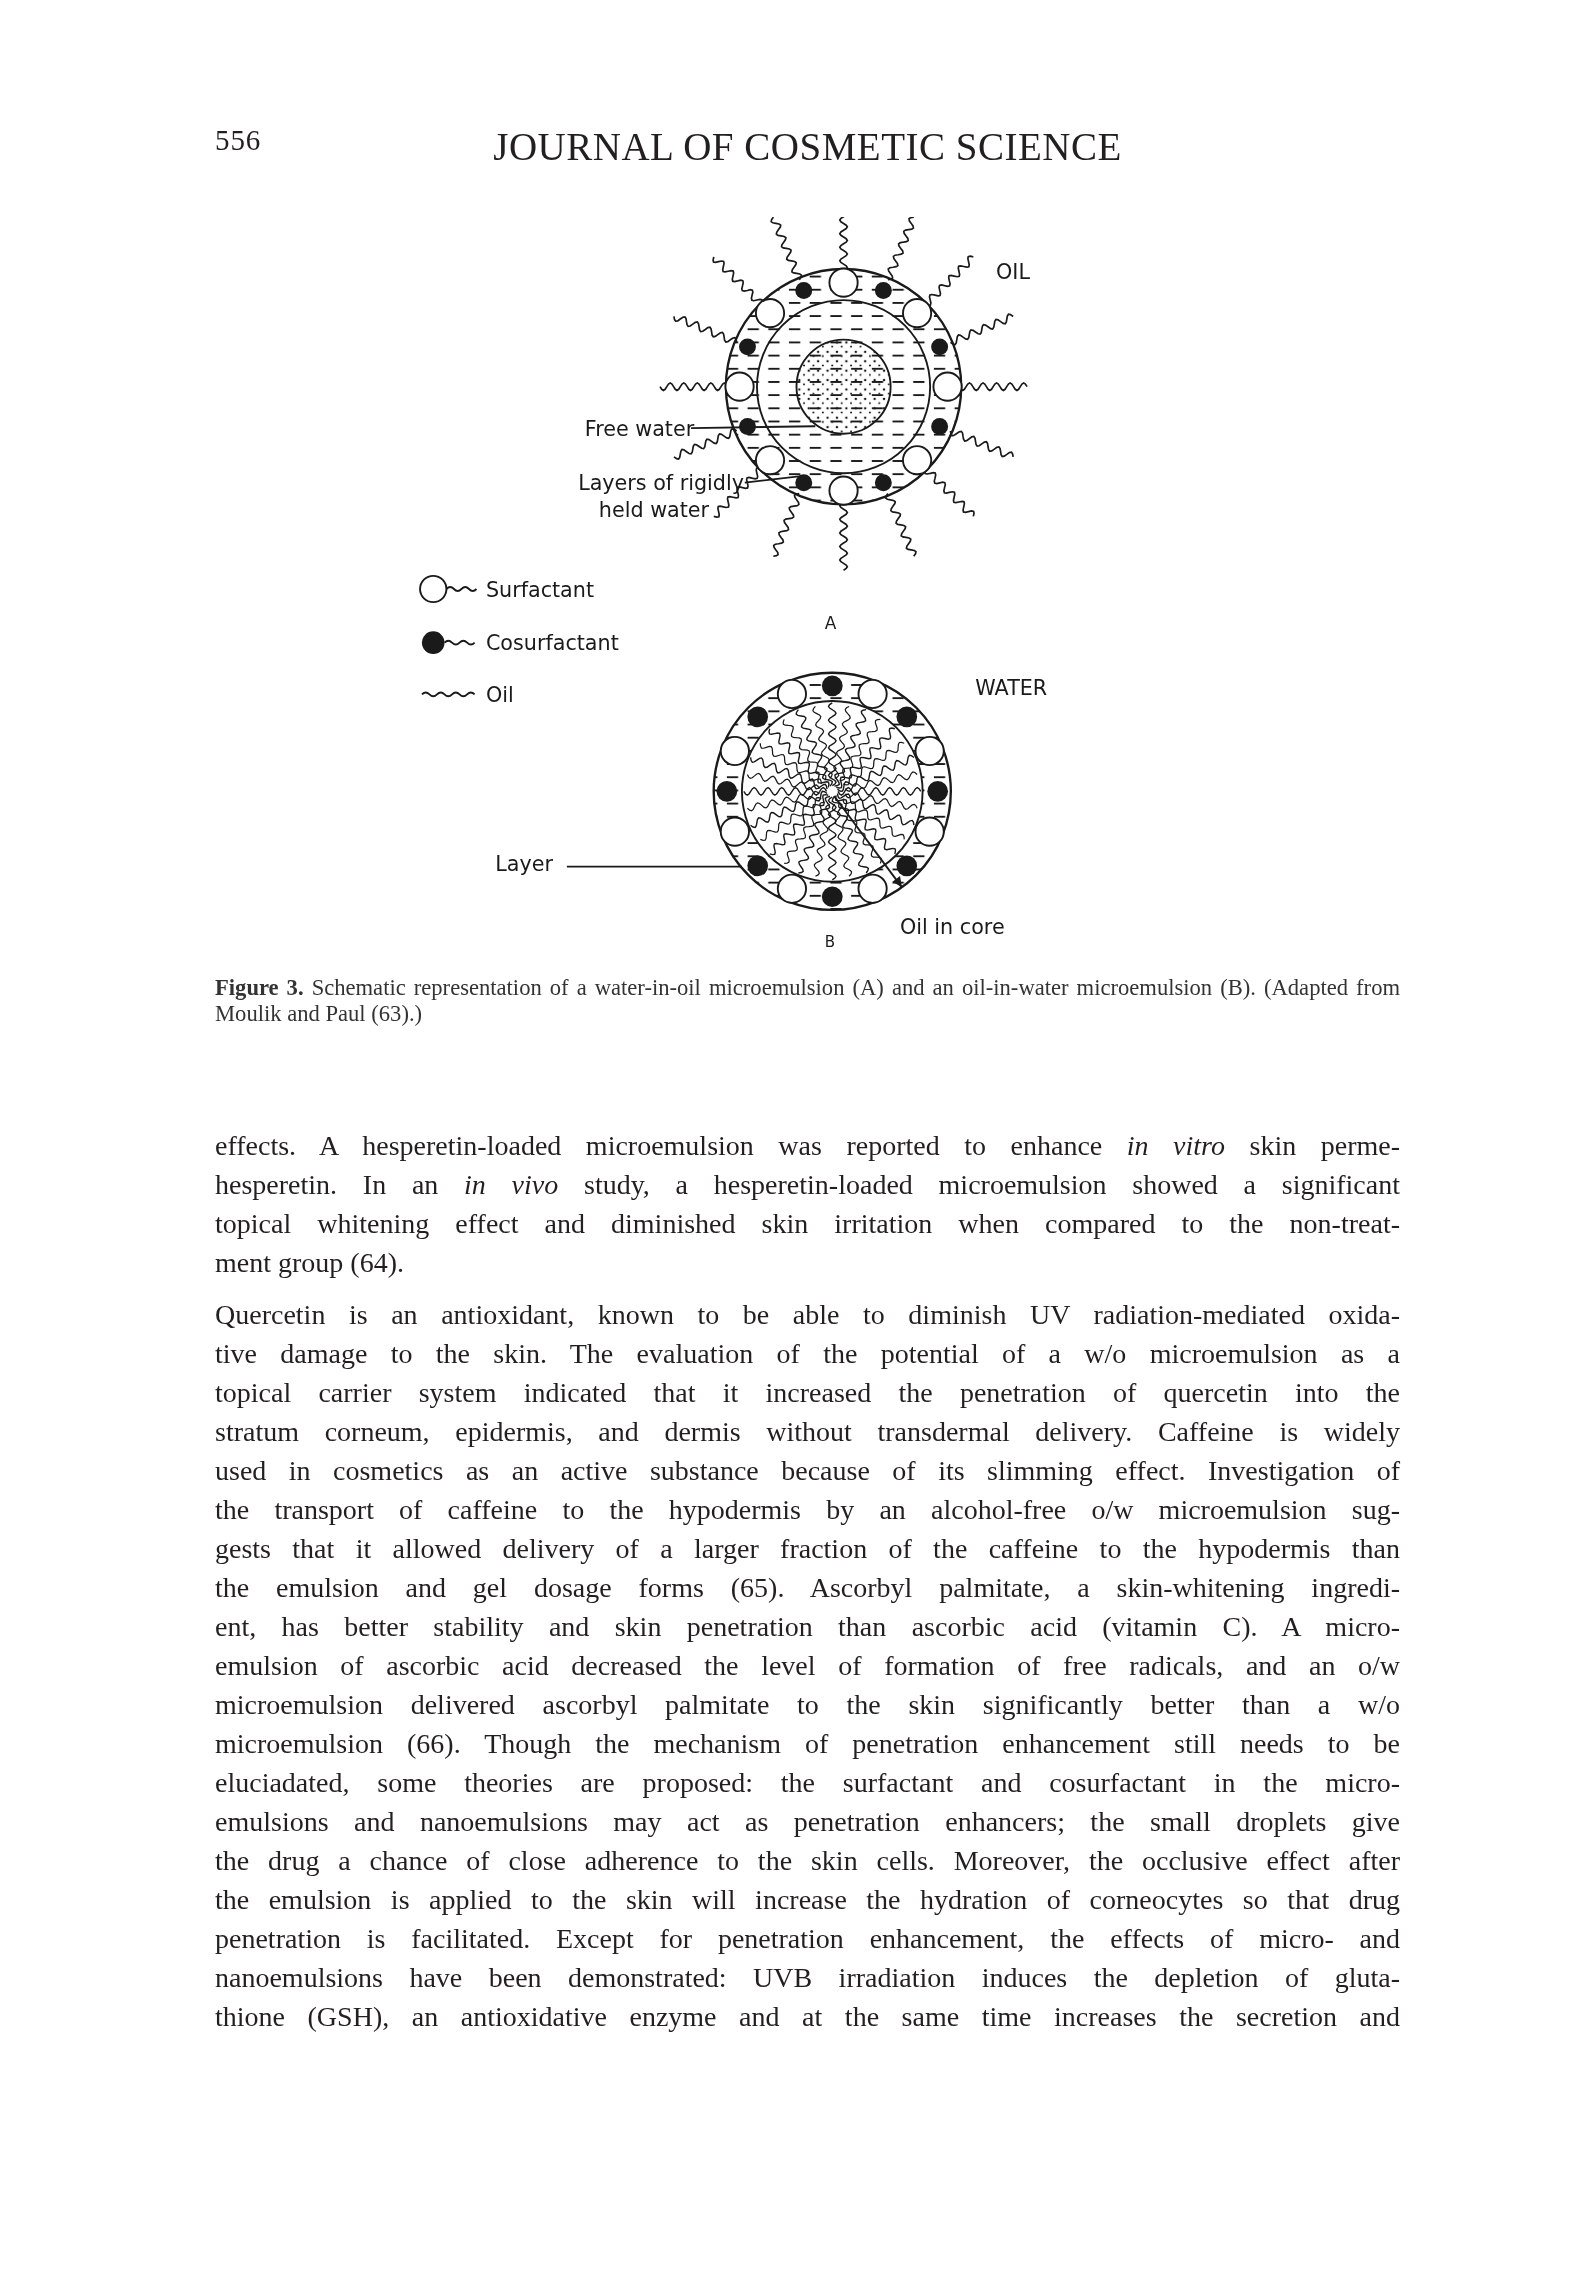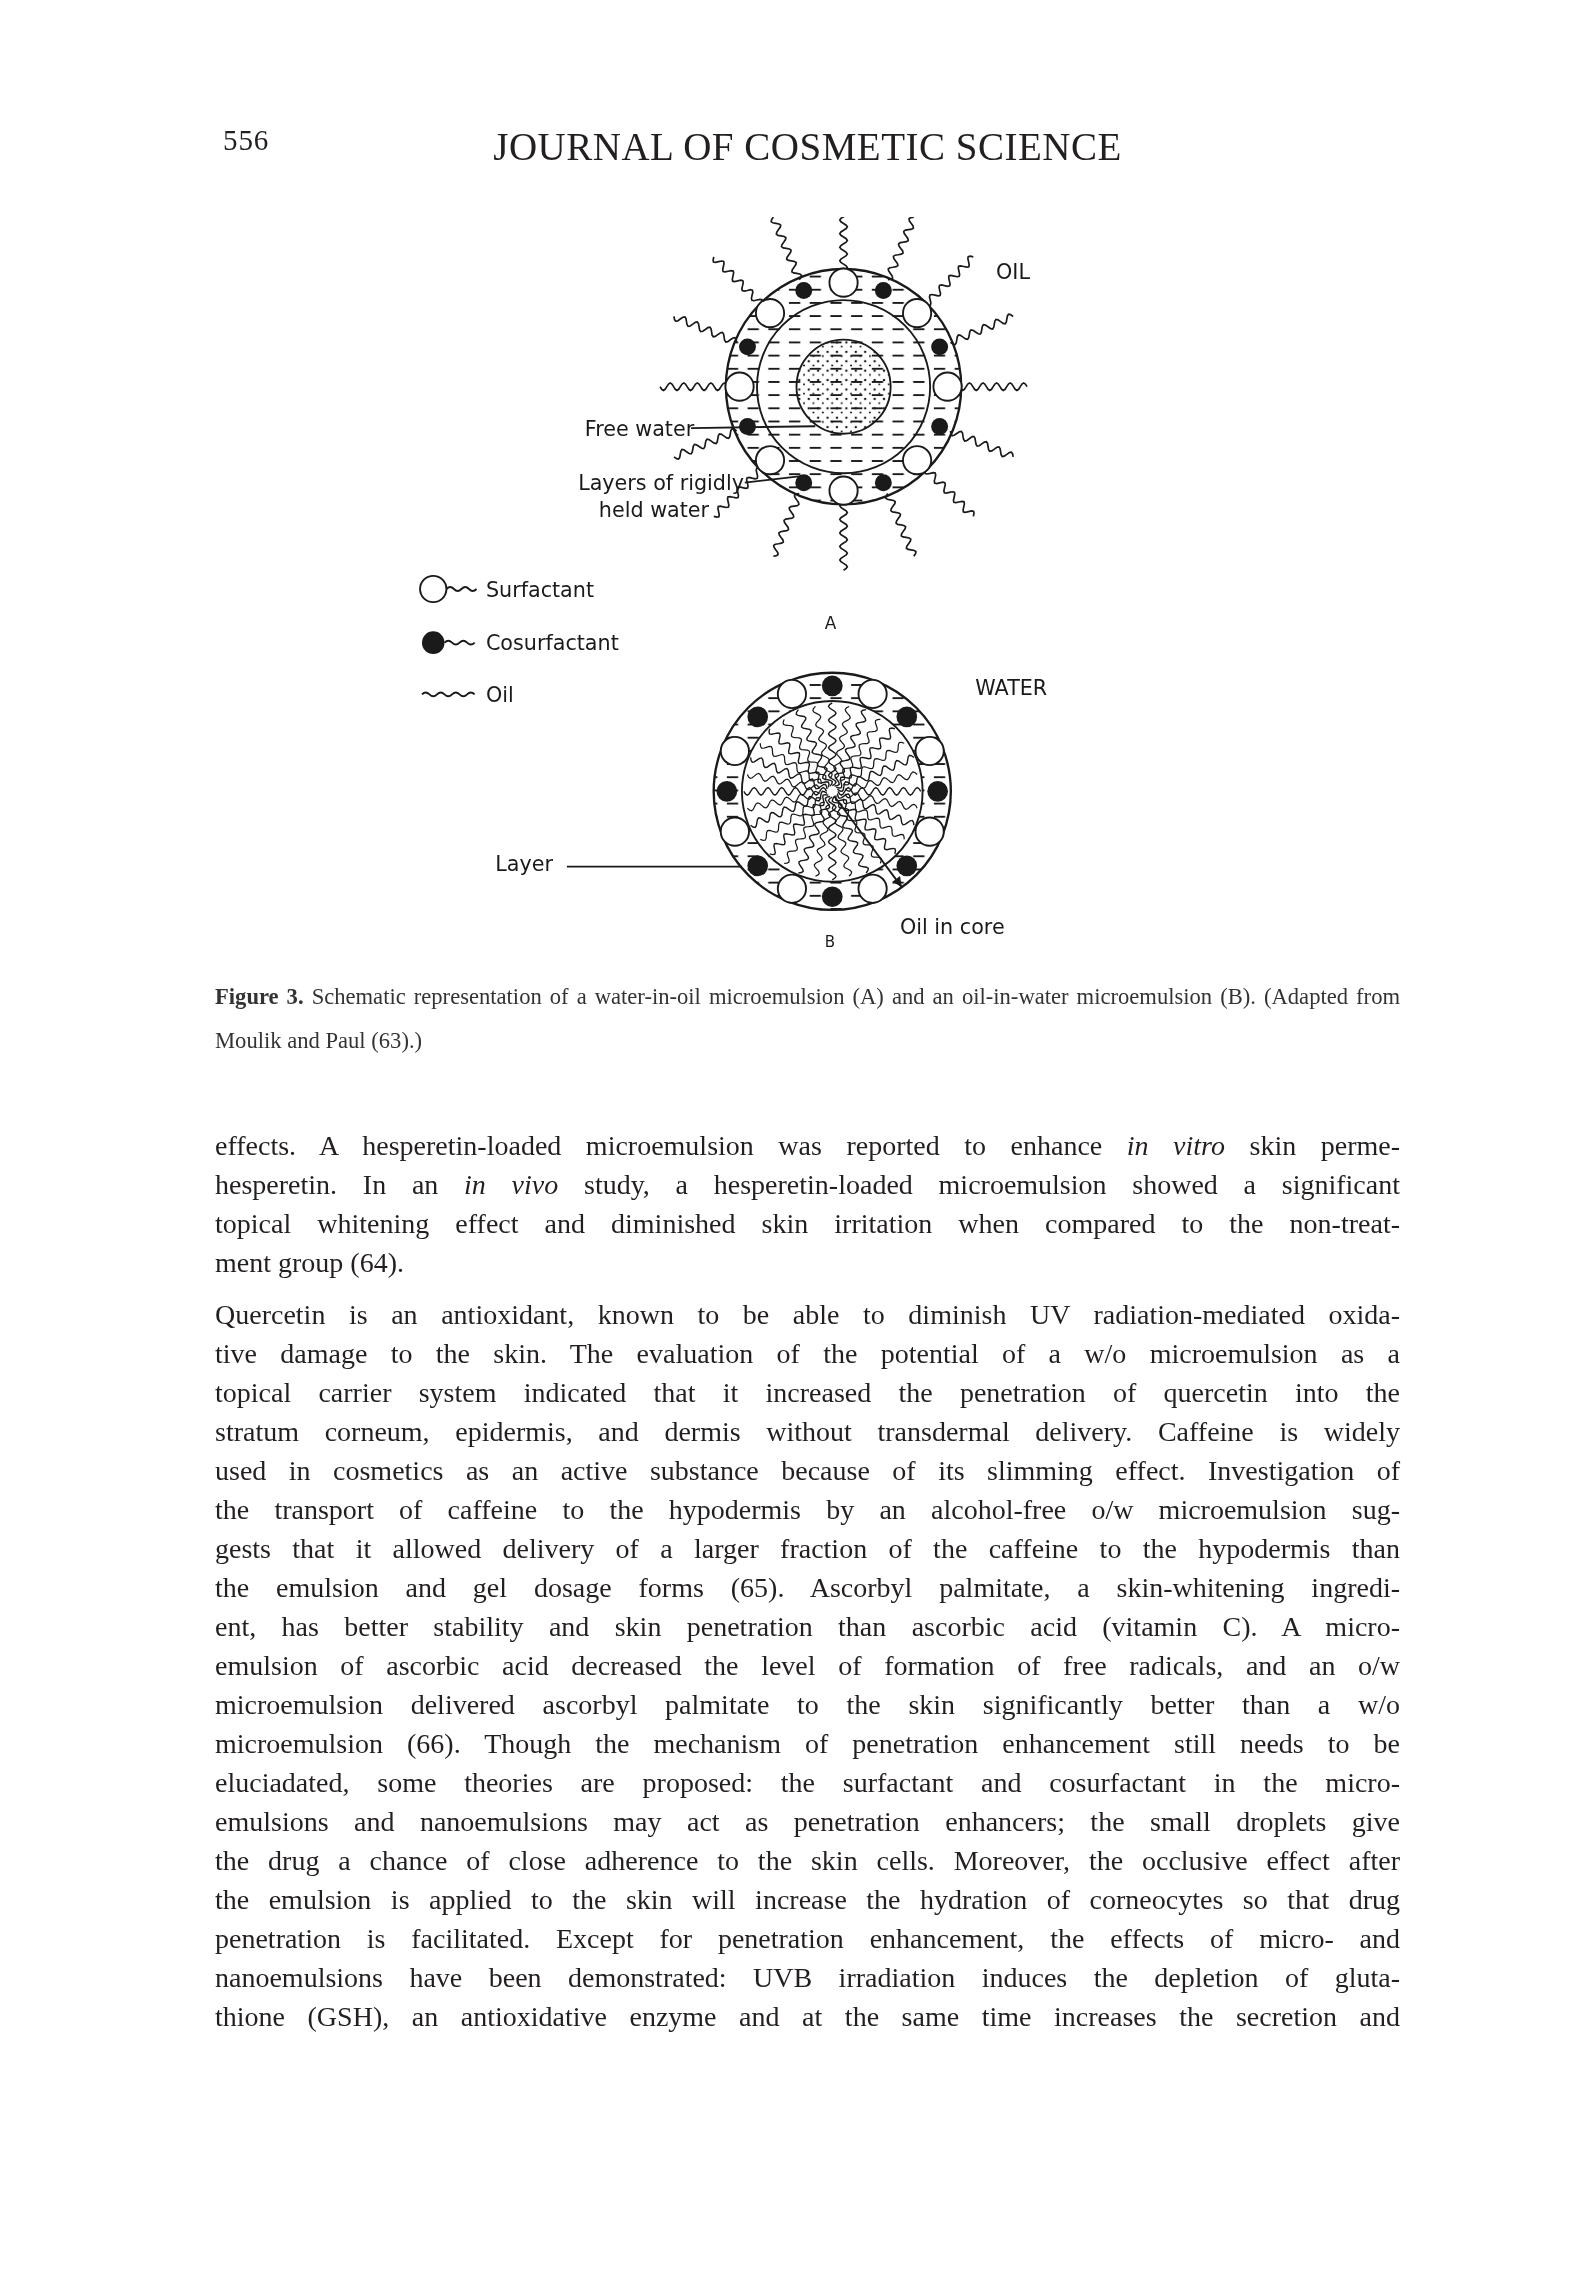--- a/index.html
+++ b/index.html
@@ -1,26 +1,26 @@
 <!DOCTYPE html>
 <html style="font-size:15px"><head>
 <meta charset="utf-8">
 <style>
   html, body { margin: 0; padding: 0; background: #ffffff; }
   body { width: 1589px; height: 2295px; position: relative; overflow: hidden;
          font-family: "Liberation Serif", "DejaVu Serif", serif; color: #231f20; }
   .header { position: absolute; top: 124px; left: 215px; width: 1185px; height: 38px; }
-  .page-num { position: absolute; left: 8px; top: 0; font-size: 29px; letter-spacing: 0.9px; }
+  .page-num { position: absolute; left: 0; top: 0; font-size: 29px; letter-spacing: 0.9px; }
   .running-title { position: absolute; left: 0; right: 0; top: 0; text-align: center;
                    font-size: 39px; letter-spacing: 0.5px; }
   .figure { position: absolute; left: 373px; top: 217px; width: 847px; height: 744px; }
   .figure svg { width: 100%; height: 100%; }
   .fig-text { font-family: "DejaVu Sans", sans-serif; font-size: 22px; fill: #1a1a1a; }
   .caption { position: absolute; left: 215px; top: 975px; width: 1185px; font-size: 22.6px;
-             line-height: 44px; color: #333; text-align: justify; }
+             line-height: 26px; color: #333; text-align: justify; }
   .caption .fig-label { font-weight: bold; }
   .body-text { position: absolute; left: 215px; top: 1126px; width: 1185px; }
   .para { font-size: 28px; line-height: 39px; text-align: justify; margin: 0 0 13px 0;
           hyphens: manual; }
   .para .line { display: block; text-align: justify; text-align-last: justify; white-space: nowrap; }
   .para .line.last { text-align-last: left; }
 </style>
 </head>
 <body>
 

